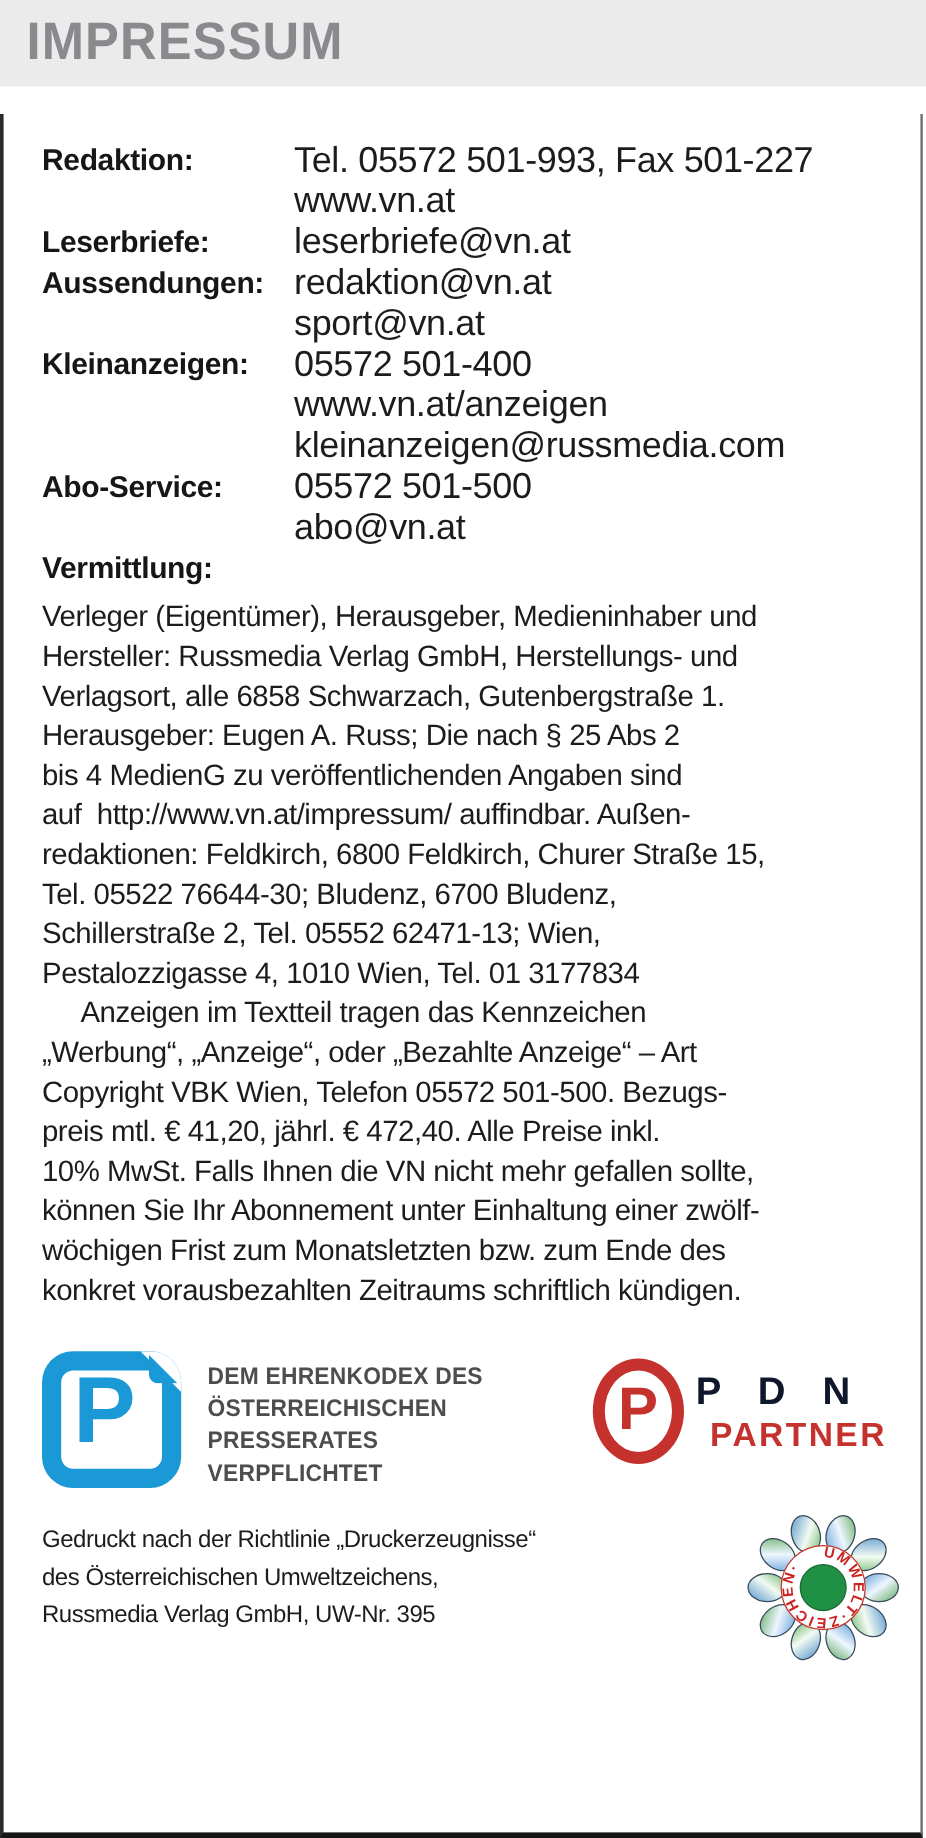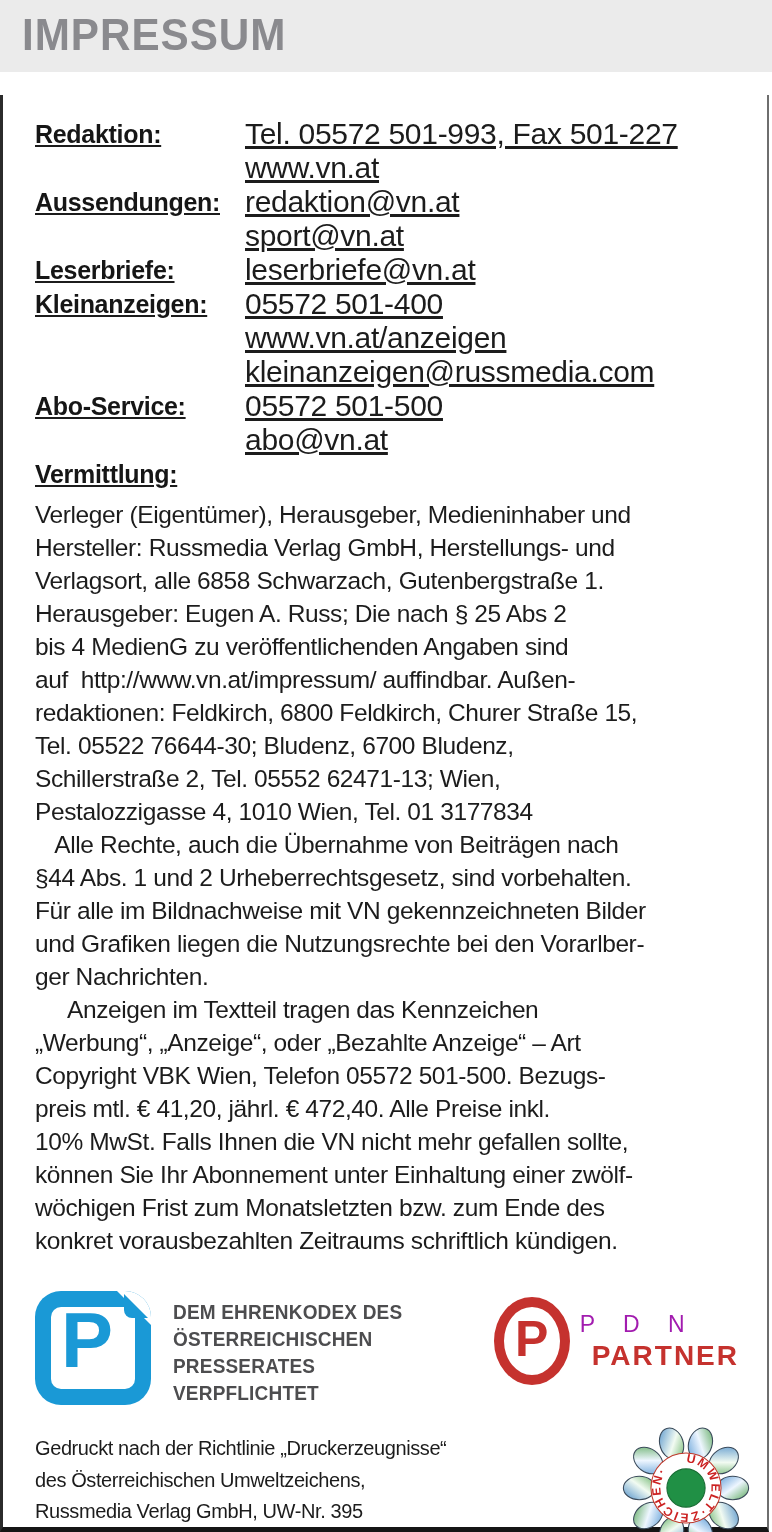--- a/index.html
+++ b/index.html
@@ -29,21 +29,21 @@
     position:absolute; top:95px; left:0; right:3px; bottom:0;
     border-left:3px solid #2b2b2b;
     border-right:2px solid #6e6e6e;
     border-bottom:5px solid #151515;
     box-sizing:border-box;
     padding:22px 24px 0 32px;
   }
 
   
   .contacts { margin-bottom:7px; }
-  .contact-row { display:grid; grid-template-columns:210px 1fr;text-decoration:underline; }
+  .contact-row { display:grid; grid-template-columns:210px 1fr; }
   .contact-label {
     font-weight:700; font-size:25px; line-height:34px; color:#161616;
     letter-spacing:-0.3px;
   }
   .contact-value {
     font-size:30px; line-height:34px; white-space:pre-wrap;
     letter-spacing:-0.3px;
   }
 
   
@@ -87,21 +87,21 @@
   }
 
   .pdn { display:flex; align-items:center; margin-left:auto; margin-right:4px; margin-top:6px; }
   .pdn-ring {
     width:56px; height:68px; border:10px solid #c5322e; border-radius:50%;
     display:flex; align-items:center; justify-content:center; flex:none;
   }
   .pdn-ring-p { font-size:50px; font-weight:800; color:#c5322e; margin-top:-4px; }
   .pdn-words { margin-left:10px; }
   .pdn-top {
-    font-size:23px; font-weight:400; color:#a21caf; letter-spacing:11px;
+    font-size:32px; font-weight:700; color:#0f172a; letter-spacing:11px;
   }
   .pdn-bottom {
     font-size:28px; font-weight:800; color:#c5322e; letter-spacing:2px;
     margin-left:12px; margin-top:2px;
   }
 
   
   .eco-section { position:relative; margin-top:26px; }
   .eco-note {
     font-size:20px; line-height:31.5px; letter-spacing:-0.4px;
@@ -120,27 +120,27 @@
 
   <div class="box">
 
     <div class="contacts">
       <div class="contact-row">
         <div class="contact-label">Redaktion:</div>
         <div class="contact-value">Tel. 05572 501-993, Fax 501-227
 www.vn.at</div>
       </div>
       <div class="contact-row">
+        <div class="contact-label">Leserbriefe:</div>
+        <div class="contact-value">leserbriefe@vn.at</div>
+      </div>
+      <div class="contact-row">
         <div class="contact-label">Aussendungen:</div>
         <div class="contact-value">redaktion@vn.at
 sport@vn.at</div>
-      </div>
-      <div class="contact-row">
-        <div class="contact-label">Leserbriefe:</div>
-        <div class="contact-value">leserbriefe@vn.at</div>
       </div>
       <div class="contact-row">
         <div class="contact-label">Kleinanzeigen:</div>
         <div class="contact-value">05572 501-400
 www.vn.at/anzeigen
 kleinanzeigen@russmedia.com</div>
       </div>
       <div class="contact-row">
         <div class="contact-label">Abo-Service:</div>
         <div class="contact-value">05572 501-500
@@ -154,25 +154,20 @@
     <p class="paragraph">Verleger (Eigentümer), Herausgeber, Medieninhaber und
 Hersteller: Russmedia Verlag GmbH, Herstellungs- und
 Verlagsort, alle 6858 Schwarzach, Gutenbergstraße 1.
 Herausgeber: Eugen A. Russ; Die nach § 25 Abs 2
 bis 4 MedienG zu veröffentlichenden Angaben sind
 auf  http://www.vn.at/impressum/ auffindbar. Außen-
 redaktionen: Feldkirch, 6800 Feldkirch, Churer Straße 15,
 Tel. 05522 76644-30; Bludenz, 6700 Bludenz,
 Schillerstraße 2, Tel. 05552 62471-13; Wien,
 Pestalozzigasse 4, 1010 Wien, Tel. 01 3177834</p>
-    <p class="paragraph">   Alle Rechte, auch die Übernahme von Beiträgen nach
-§44 Abs. 1 und 2 Urheberrechtsgesetz, sind vorbehalten.
-Für alle im Bildnachweise mit VN gekennzeichneten Bilder
-und Grafiken liegen die Nutzungsrechte bei den Vorarlber-
-ger Nachrichten.</p>
     <p class="paragraph">     Anzeigen im Textteil tragen das Kennzeichen
 „Werbung“, „Anzeige“, oder „Bezahlte Anzeige“ – Art
 Copyright VBK Wien, Telefon 05572 501-500. Bezugs-
 preis mtl. € 41,20, jährl. € 472,40. Alle Preise inkl.
 10% MwSt. Falls Ihnen die VN nicht mehr gefallen sollte,
 können Sie Ihr Abonnement unter Einhaltung einer zwölf-
 wöchigen Frist zum Monatsletzten bzw. zum Ende des
 konkret vorausbezahlten Zeitraums schriftlich kündigen.</p>
 
     <div class="logo-row">

